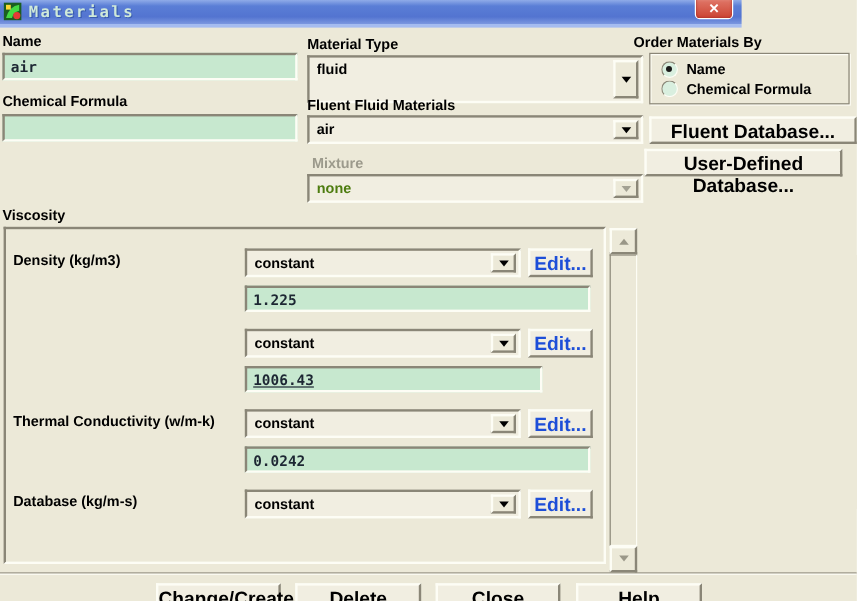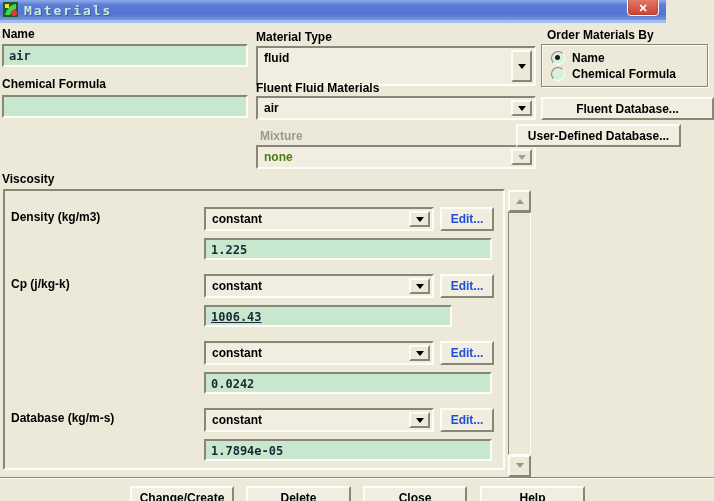--- a/index.html
+++ b/index.html
@@ -7,21 +7,20 @@
     position:relative; width:714px; height:501px; overflow:hidden;
     background:#ece9d8;
     font-family:"Liberation Sans", sans-serif;
     font-size:12px; color:#000;
   }
   
   .titlebar{
     position:absolute; left:0; top:0; width:618px; height:20px;
     background:linear-gradient(180deg,#8fabe8 0%,#5a7ed6 25%,#5374d0 70%,#7b97e0 100%);
     border-bottom:3px solid #a5bcf0;
-    padding-left:48px;
   }
   .app-icon{position:absolute; left:3px; top:2px; width:15px; height:15px;}
   .title-text{
     position:absolute; left:24px; top:3px;
     font-family:"DejaVu Sans Mono", monospace; font-weight:bold; font-size:13px;
     letter-spacing:2px; color:#cfe9d9; text-shadow:1px 1px 0 #3a5cae;
   }
   .close-btn{
     position:absolute; right:7px; top:-8px; width:30px; height:22px;
     background:linear-gradient(180deg,#f0b6ac 0%,#dd6f60 40%,#cc4433 100%);
@@ -52,21 +51,21 @@
   .combo .arrow-btn i{
     position:absolute; left:50%; top:50%; margin:-2px 0 0 -4px;
     width:0; height:0; border-left:4px solid transparent; border-right:4px solid transparent;
     border-top:5px solid #000;
   }
   .combo.disabled{color:#4d7c0f;}
   .combo.disabled .arrow-btn i{border-top-color:#a3a193;}
   
   .btn{
     position:absolute; background:#f1eee1; box-sizing:border-box;
-    font-weight:bold; text-align:center; padding-top:3px; font-size:12px;
+    font-weight:bold; text-align:center; padding-top:3px; font-size:16px;
   }
   .btn.disabled{color:#1d4ed8;}
   
   .groupbox{
     position:absolute; border:1px solid #8a8677; box-shadow:1px 1px 0 #fdfdf5, inset 1px 1px 0 #fdfdf5;
   }
   .radio-row{position:absolute; left:9px; height:14px;}
   .radio{
     position:absolute; left:0; top:0; width:12px; height:12px; border-radius:50%;
     background:#d9efdf; border:1px solid; border-color:#8a8677 #fdfdf5 #fdfdf5 #8a8677;
@@ -140,78 +139,77 @@
   </div>
 
   <div class="label dim" style="left:260px; top:129px;">Mixture</div>
   <div class="combo sunken disabled" style="left:256px; top:145px; width:280px; height:24px;">
     <span>none</span>
     <span class="arrow-btn">
         <i></i>
       </span>
   </div>
 
-  <div class="label" style="left:547px; top:28px;">Order Materials By</div>
+  <div class="label" style="left:528px; top:28px;">Order Materials By</div>
   <div class="groupbox" style="left:541px; top:44px; width:165px; height:41px;">
     <div class="radio-row" style="top:6px;">
       <span class="radio checked">
           <span class="dot"></span>
         </span>
       <span class="rlabel">Name</span>
     </div>
     <div class="radio-row" style="top:22px;">
       <span class="radio"></span>
       <span class="rlabel">Chemical Formula</span>
     </div>
   </div>
 
   <div class="btn raised" style="left:541px; top:97px; width:173px; height:23px;">Fluent Database...</div>
-  <div class="btn raised" style="left:516px; top:124px; width:165px; height:23px;">User-Defined Database...</div>
+  <div class="btn raised" style="left:537px; top:124px; width:165px; height:23px;">User-Defined Database...</div>
 
   <div class="label" style="left:2px; top:172px;">Viscosity</div>
   <div class="panel sunken">
 
     <div class="prop-label" style="top:19px;">Density (kg/m3)</div>
     <div class="combo sunken" style="left:199px; top:16px; width:230px; height:24px;">
       <span>constant</span>
       <span class="arrow-btn">
           <i></i>
         </span>
     </div>
     <div class="btn raised disabled" style="left:435px; top:16px; width:54px; height:24px;">Edit...</div>
     <div class="entry sunken" style="left:199px; top:47px; width:288px; height:22px;">1.225</div>
 
-    <div class="prop-label" style="top:86px;">Cp (j/kg-k)</div>
     <div class="combo sunken" style="left:199px; top:83px; width:230px; height:24px;">
       <span>constant</span>
       <span class="arrow-btn">
           <i></i>
         </span>
     </div>
     <div class="btn raised disabled" style="left:435px; top:83px; width:54px; height:24px;">Edit...</div>
     <div class="entry sunken" style="left:199px; top:114px; width:248px; height:22px;text-decoration:underline;">1006.43</div>
 
+    <div class="prop-label" style="top:153px;">Thermal Conductivity (w/m-k)</div>
     <div class="combo sunken" style="left:199px; top:150px; width:230px; height:24px;">
       <span>constant</span>
       <span class="arrow-btn">
           <i></i>
         </span>
     </div>
     <div class="btn raised disabled" style="left:435px; top:150px; width:54px; height:24px;">Edit...</div>
     <div class="entry sunken" style="left:199px; top:181px; width:288px; height:22px;">0.0242</div>
 
     <div class="prop-label" style="top:220px;">Database (kg/m-s)</div>
     <div class="combo sunken" style="left:199px; top:217px; width:230px; height:24px;">
       <span>constant</span>
       <span class="arrow-btn">
           <i></i>
         </span>
     </div>
     <div class="btn raised disabled" style="left:435px; top:217px; width:54px; height:24px;">Edit...</div>
-    <div class="entry sunken" style="left:199px; top:248px; width:288px; height:22px;">1.7894e-05</div>
 
   </div>
 
   <div class="scrollbar">
     <div class="sb-btn sb-up" style="top:0;">
         <i></i>
       </div>
     <div class="sb-trough"></div>
     <div class="sb-btn sb-down" style="top:265px;">
         <i></i>

